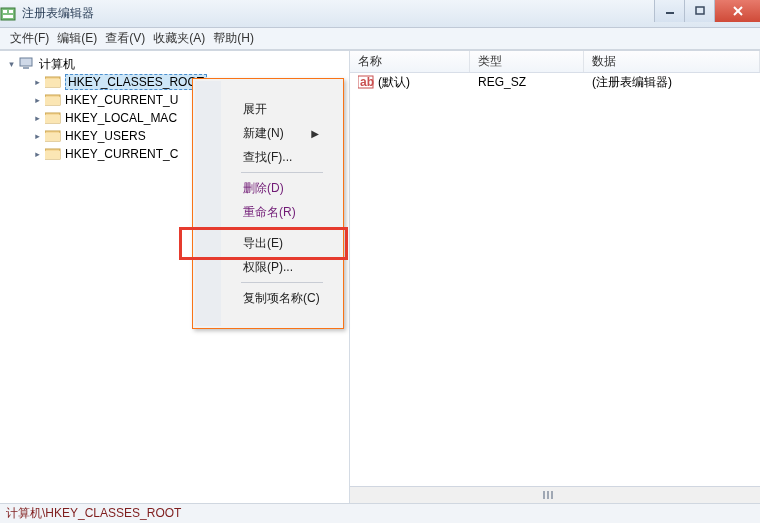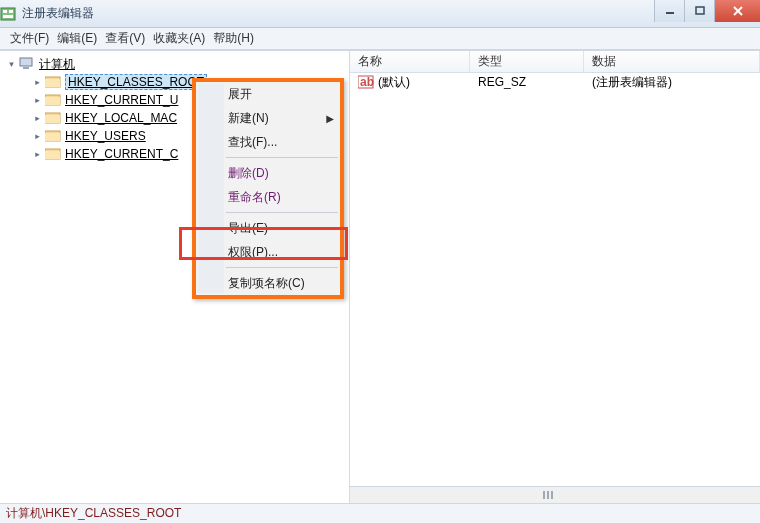--- a/index.html
+++ b/index.html
@@ -15,21 +15,21 @@
 
 .menubar { height: 22px; background: #f1f5fa; display: flex; align-items: center; padding-left: 6px; border-bottom: 1px solid #d0d7e0; }
 .menubar span { color: #333; padding: 2px 4px; }
 
 .content { display: flex; height: calc(523px - 28px - 22px - 20px); border-top: 1px solid #d0d7e0; }
 
 .left-pane { width: 350px; border-right: 1px solid #d4dbe4; padding: 4px 0 0 4px; background: #fff; position: relative; }
 .tree-row { display: flex; align-items: center; height: 18px; padding-left: 0; cursor: default; }
 .tree-row .expander { width: 11px; height: 11px; margin-right: 2px; display: inline-flex; align-items: center; justify-content: center; color: #607089; font-size: 9px; }
 .tree-row .folder-icon { width: 16px; height: 14px; margin-right: 4px; }
-.tree-row .label { white-space: nowrap; text-decoration: underline; }
+.tree-row .label { white-space: nowrap; }
 .tree-row.root { padding-left: 2px; }
 .tree-row.lvl1 { padding-left: 28px; }
 .tree-row.selected .label { background: #cde6f7; border: 1px dashed #4b8fce; padding: 0 2px; }
 
 .right-pane { flex: 1; display: flex; flex-direction: column; }
 .list-header { display: flex; background: linear-gradient(#fdfdfe, #f1f5fa); border-bottom: 1px solid #d8dee8; height: 22px; align-items: center; }
 .list-header div { padding-left: 8px; color: #333; border-right: 1px solid #e0e4ea; height: 100%; display: flex; align-items: center; }
 .col-name { width: 120px; }
 .col-type { width: 114px; }
 .col-data { flex: 1; }
@@ -37,21 +37,21 @@
 .list-row { display: flex; height: 18px; align-items: center; }
 .list-row > div { padding-left: 8px; display: flex; align-items: center; text-align: center; }
 .val-icon { width: 16px; height: 14px; margin-right: 4px; }
 
 .hscroll-area { height: 17px; background: #f0f0f0; border-top: 1px solid #d0d6e0; display: flex; align-items: center; justify-content: center; }
 .hscroll-grip { width: 24px; height: 8px; display: flex; gap: 2px; }
 .hscroll-grip span { width: 2px; height: 8px; background: #a0a8b4; }
 
 .statusbar { height: 20px; background: #f1f4f8; border-top: 1px solid #d0d7e0; display: flex; align-items: center; padding-left: 6px; color: #7f1d1d; }
 
-.context-menu { position: absolute; left: 192px; top: 78px; width: 152px; background: #f2f2f2; border: 4px solid #f97316; box-shadow: 2px 2px 4px rgba(0,0,0,0.25); z-index: 50; padding: 0; }
+.context-menu { position: absolute; left: 192px; top: 78px; width: 152px; background: #f2f2f2; border: 1px solid #f97316; box-shadow: 2px 2px 4px rgba(0,0,0,0.25); z-index: 50; padding: 18px; }
 .context-menu .gutter { position: absolute; left: 2px; top: 2px; bottom: 2px; width: 26px; background: #eaedf1; }
 .cm-item { position: relative; height: 24px; display: flex; align-items: center; padding-left: 32px; color: #222; }
 .cm-item.disabled { color: #701a75; }
 .cm-item .arrow { position: absolute; right: 6px; font-size: 10px; color: #333; }
 .cm-sep { height: 1px; background: #c8ccd4; margin: 3px 2px 3px 30px; }
 .highlight-box { position: absolute; border: 3px solid #e63b2e; pointer-events: none; z-index: 60; }
 .box-perm { left: 179px; top: 227px; width: 169px; height: 33px; }
 
 .pc-icon rect.body { fill: #cfd9e8; stroke: #6b7e98; }
 .folder-svg .back { fill: #f6d99b; stroke: #c9a24a; }

